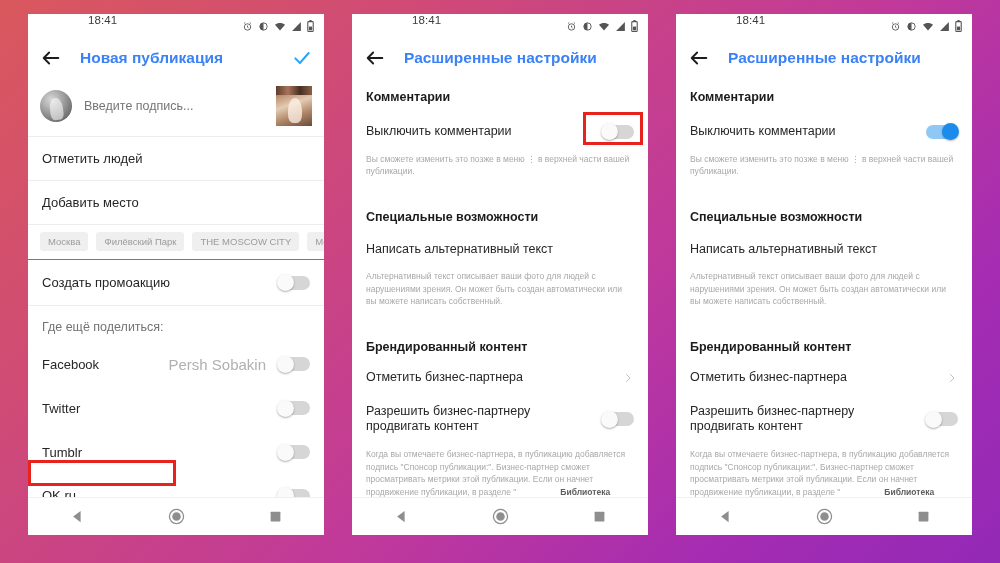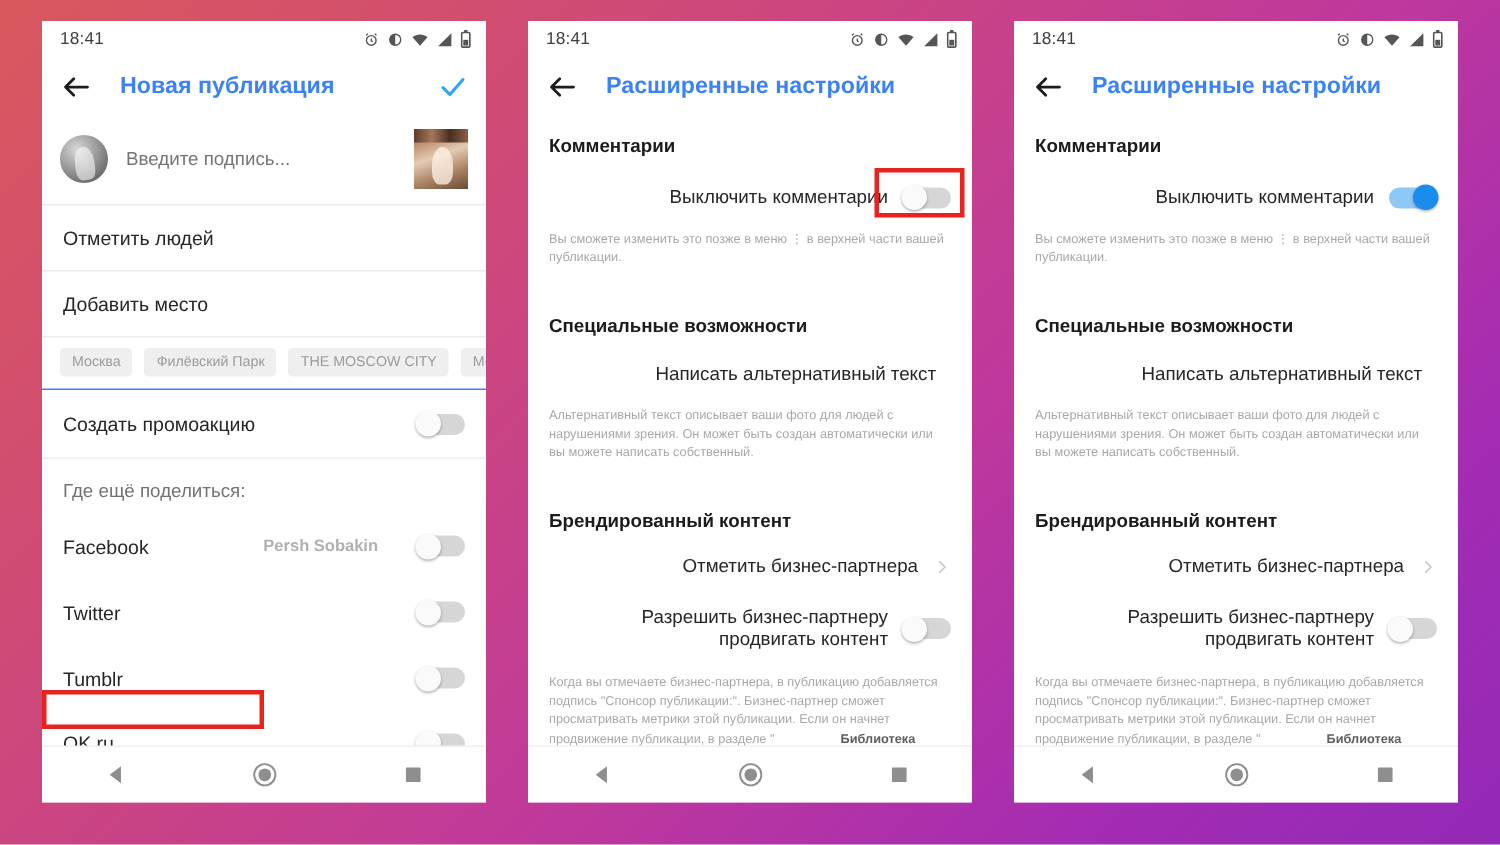--- a/index.html
+++ b/index.html
@@ -21,24 +21,24 @@
     flex-direction: column;
   }
   #phone1 { left: 28px;  top: 14px; width: 296px; height: 521px; }
   #phone2 { left: 352px; top: 14px; width: 296px; height: 521px; }
   #phone3 { left: 676px; top: 14px; width: 296px; height: 521px; }
 
   
   .statusbar {
     height: 24px;
     display: flex;
-    align-items: center;
     justify-content: space-between;
     padding: 0 10px 0 12px;
     flex: 0 0 auto;
+    margin-left: 48px;
   }
   .status-time {
     font-size: 11.5px;
     color: #3d3d3d;
     letter-spacing: .1px;
   }
   .status-icons { display: flex; align-items: center; gap: 5px; }
   .status-icons svg { display: block; }
 
   
@@ -120,25 +120,24 @@
     display: flex;
     align-items: center;
     min-height: 44px;
     padding: 0 14px;
     border-bottom: 1px solid #ededed;
     font-size: 13px;
     color: #262626;
   }
   .list-row .lbl { flex: 1 1 auto; }
   .list-row .sub {
-    font-size: 11px;
+    font-size: 15px;
     color: #b0b0b0;
-    margin-right: 26px;
+    margin-right: 12px;
     white-space: nowrap;
-    font-weight: bold;
   }
 
   .chips-row {
     display: flex;
     gap: 8px;
     padding: 7px 12px 8px 12px;
     border-bottom: 1px solid #3b82f6;
     overflow: hidden;
     white-space: nowrap;
   }
@@ -199,21 +198,20 @@
     align-items: center;
     padding: 8px 14px 8px 14px;
     min-height: 30px;
   }
   .opt-row .lbl {
     flex: 1 1 auto;
     font-size: 12.5px;
     color: #262626;
     line-height: 1.25;
     padding-right: 10px;
-    text-align: right;
   }
   .chev { width: 12px; height: 12px; flex: 0 0 auto; opacity: .45; }
   .desc {
     font-size: 8.5px;
     color: #a8a8a8;
     line-height: 1.5;
     padding: 0 14px 4px 14px;
   }
   .desc b { color: #5e5e5e; font-weight: bold; margin-left: 44px; }
   .spacer-md { height: 16px; }

